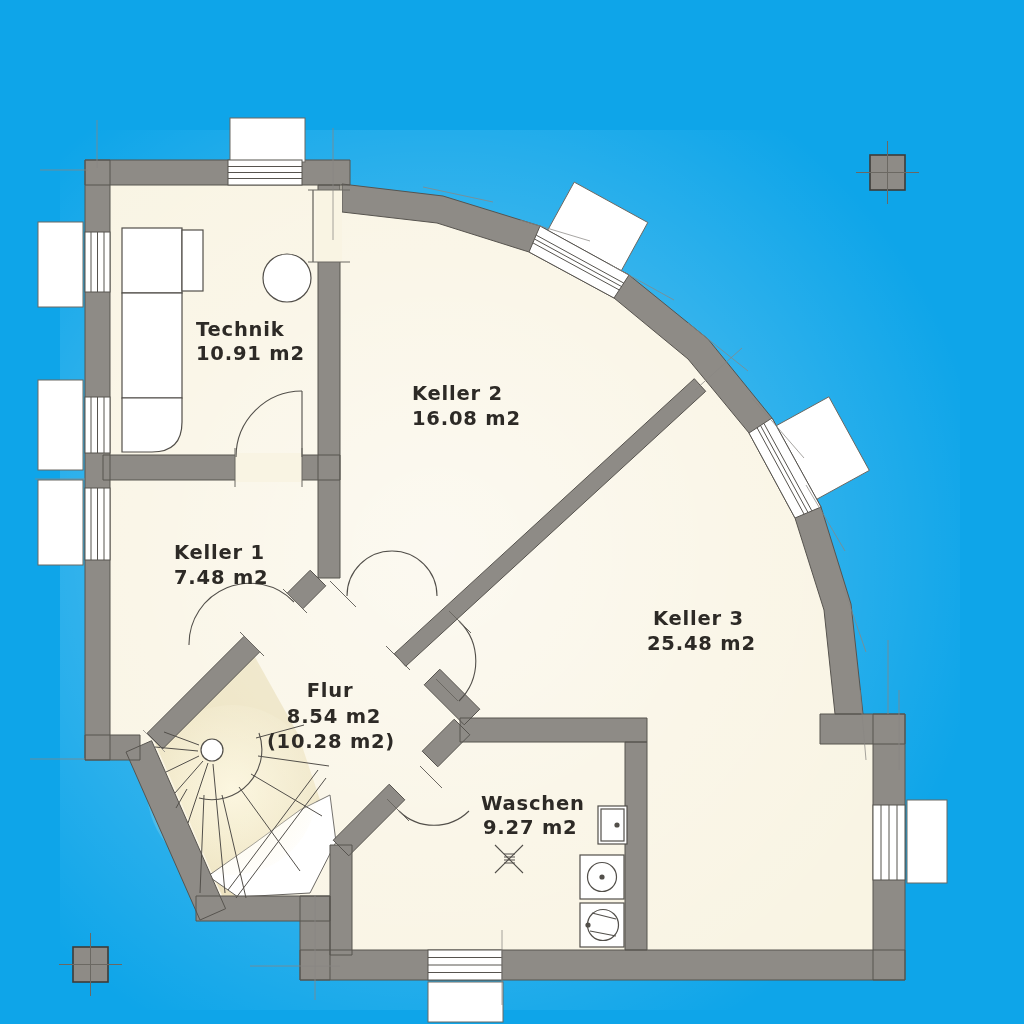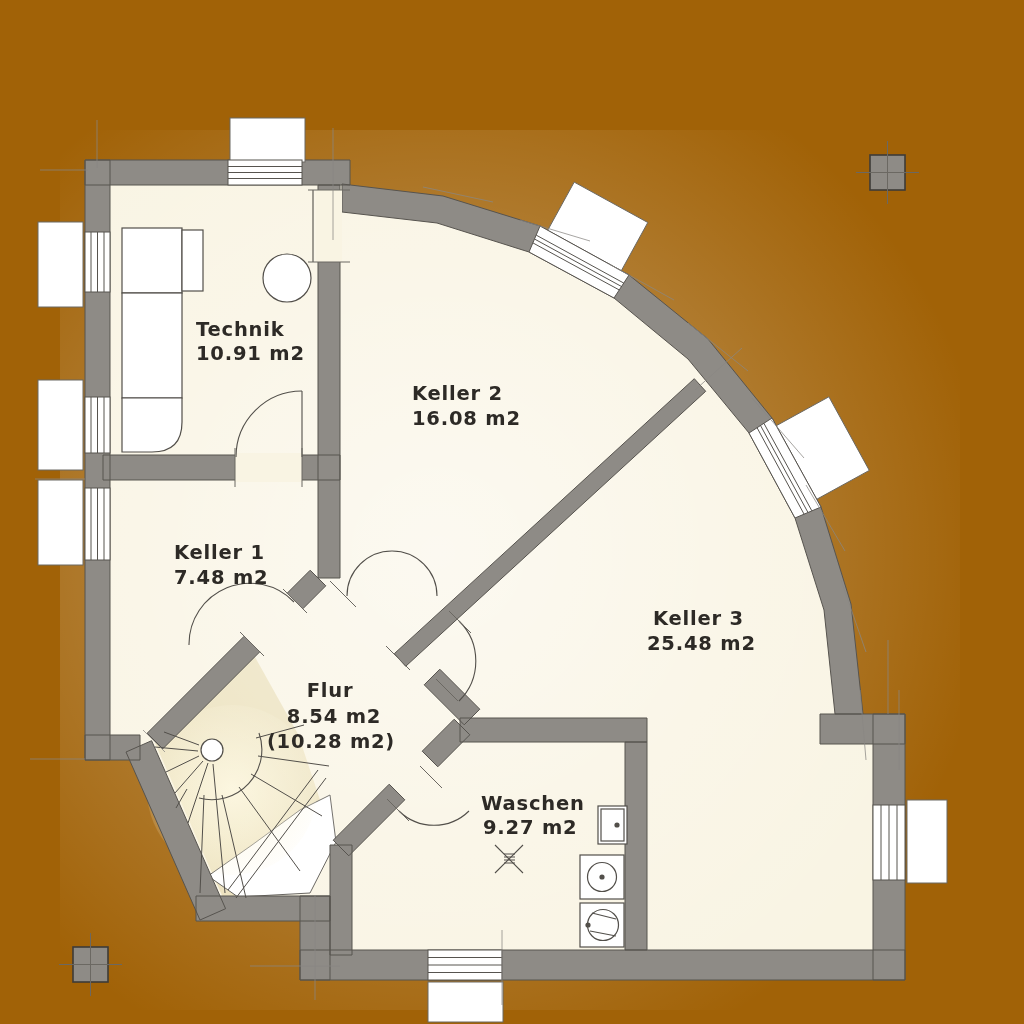--- a/index.html
+++ b/index.html
@@ -1,16 +1,16 @@
 <!DOCTYPE html>
 <html><head>
 <meta charset="utf-8">
 <style>
   html,body{margin:0;padding:0;background:#ffffff;}
-  .stage{position:relative;width:1024px;height:1024px;background:#a16207;overflow:hidden;
+  .stage{position:relative;width:1024px;height:1024px;background:#0ea5e9;overflow:hidden;
          font-family:"DejaVu Sans","Liberation Sans",sans-serif;}
   svg{position:absolute;left:0;top:0;}
   .floor{fill:#f9f4e3;stroke:none;}
   .wall{fill:#8e8b86;stroke:#57544f;stroke-width:1;}
   .gap{fill:#f9f4e3;stroke:none;}
   .win{fill:#ffffff;stroke:#57544f;stroke-width:1;}
   .well{fill:#ffffff;stroke:#6b6862;stroke-width:1;}
   .glz{stroke:#57544f;stroke-width:1;fill:none;}
   .fix{fill:#ffffff;stroke:#524f4a;stroke-width:1.2;}
   .ln{stroke:#524f4a;stroke-width:1.1;fill:none;}

